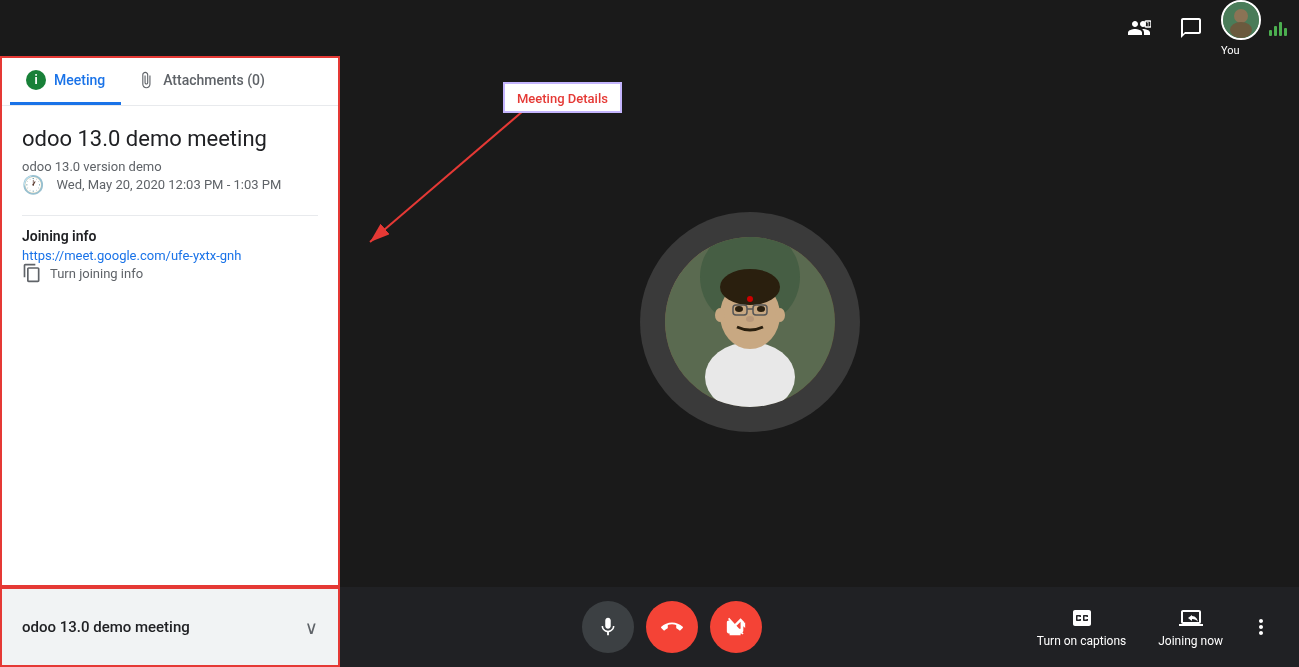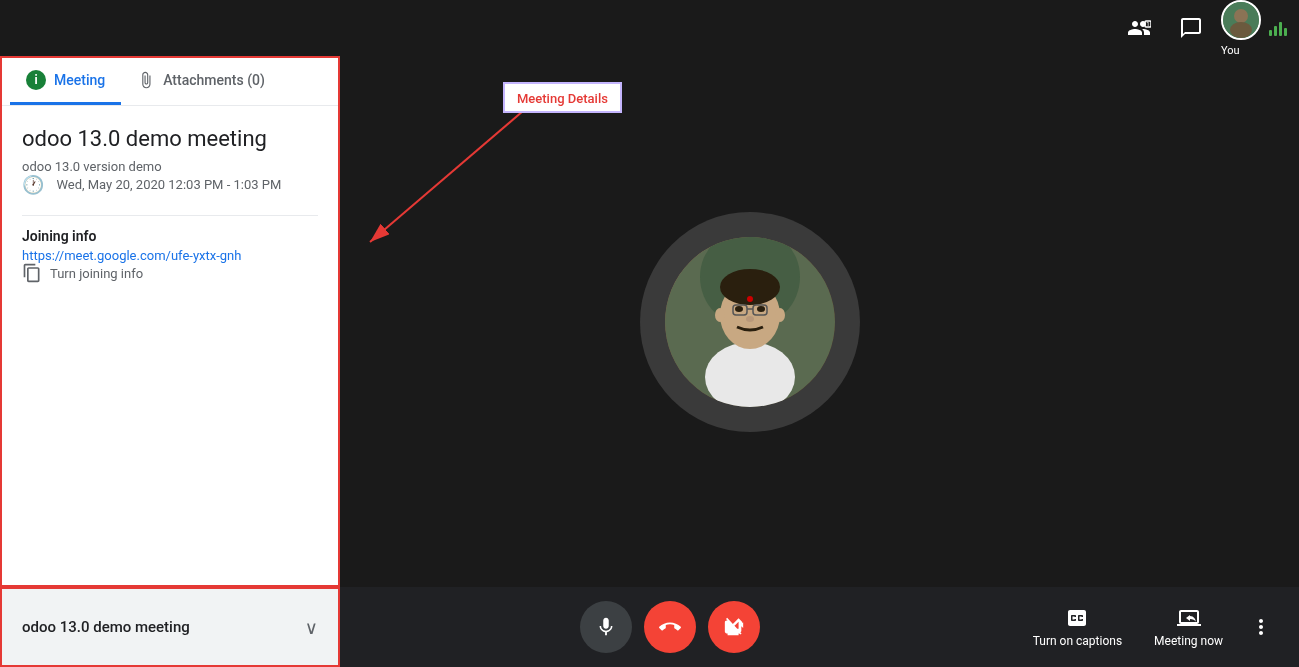--- a/index.html
+++ b/index.html
@@ -469,21 +469,21 @@
     <div class="right-control">
       <svg width="24" height="24" viewBox="0 0 24 24" fill="white">
         <path d="M19 4H5c-1.11 0-2 .9-2 2v12c0 1.1.89 2 2 2h14c1.1 0 2-.9 2-2V6c0-1.1-.9-2-2-2zm-8 7H9.5v-.5h-2v3h2V13H11v1c0 .55-.45 1-1 1H7c-.55 0-1-.45-1-1v-4c0-.55.45-1 1-1h3c.55 0 1 .45 1 1v1zm7 0h-1.5v-.5h-2v3h2V13H18v1c0 .55-.45 1-1 1h-3c-.55 0-1-.45-1-1v-4c0-.55.45-1 1-1h3c.55 0 1 .45 1 1v1z"></path>
       </svg>
       <span class="right-control-label">Turn on captions</span>
     </div>
     <div class="right-control">
       <svg width="24" height="24" viewBox="0 0 24 24" fill="white">
         <path d="M20 18c1.1 0 1.99-.9 1.99-2L22 6c0-1.1-.9-2-2-2H4c-1.1 0-2 .9-2 2v10c0 1.1.9 2 2 2H0v2h24v-2h-4zM4 6h16v10H4V6zm9 5V9l-4 3 4 3v-2c2.76 0 4.7.85 6 2.72-.54-2.72-2.17-5.45-6-5.72z"></path>
       </svg>
-      <span class="right-control-label">Meeting now</span>
+      <span class="right-control-label">Joining now</span>
     </div>
     <div class="more-btn">
       <svg width="24" height="24" viewBox="0 0 24 24" fill="white">
         <path d="M12 8c1.1 0 2-.9 2-2s-.9-2-2-2-2 .9-2 2 .9 2 2 2zm0 2c-1.1 0-2 .9-2 2s.9 2 2 2 2-.9 2-2-.9-2-2-2zm0 6c-1.1 0-2 .9-2 2s.9 2 2 2 2-.9 2-2-.9-2-2-2z"></path>
       </svg>
     </div>
   </div>
 </div>
 
 </body></html>

